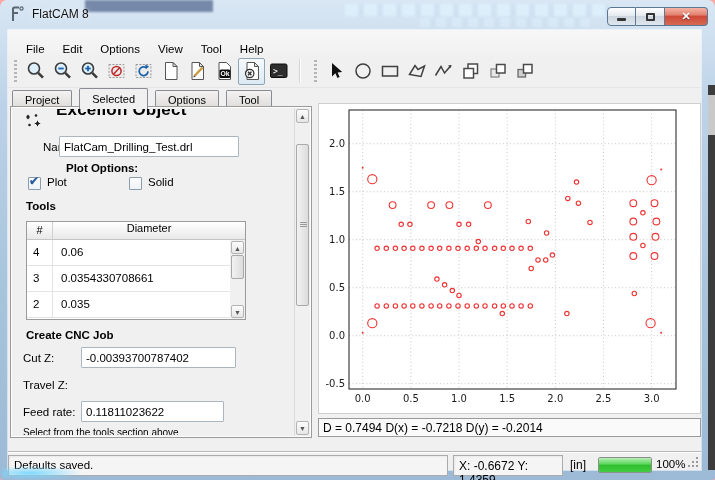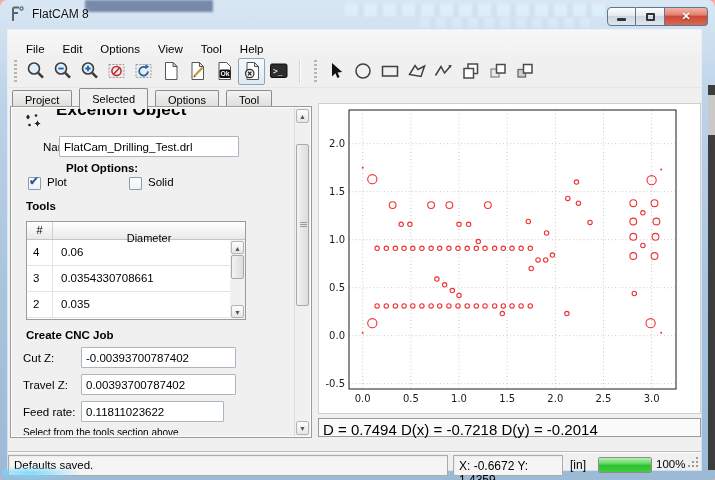--- a/index.html
+++ b/index.html
@@ -72,21 +72,21 @@
   .checkmark{position:absolute;left:0px;top:-4px;font-size:12px;color:#2c5e9e;font-weight:bold;}
   .cb-label{position:absolute;font-size:11.5px;}
   .cb-plot-label{left:34px;top:67px;}
   .cb-solid-label{left:135px;top:67px;}
   .tools-label{left:13px;top:91px;}
   .tools-table{position:absolute;left:13px;top:112px;width:220px;height:99px;background:#fff;
                border:1px solid #9b9b9b;overflow:hidden;}
   .tt-header{display:flex;height:18px;background:linear-gradient(#ffffff,#e9e9e9);
              border-bottom:1px solid #c5c5c5;font-size:11px;}
   .tt-h1{width:26px;text-align:center;border-right:1px solid #d0d0d0;padding-top:2px;}
-  .tt-h2{flex:1;text-align:center;padding-top:10px;}
+  .tt-h2{flex:1;text-align:center;padding-top:0;}
   .tt-row{display:flex;height:26px;border-bottom:1px solid #e3e3e3;font-size:11.5px;}
   .tt-c1{width:26px;padding:6px 0 0 6px;border-right:1px solid #e3e3e3;}
   .tt-c2{flex:1;padding:6px 0 0 8px;}
   .tt-body{position:absolute;left:0;top:18px;right:15px;bottom:0;}
   
   .vscroll{position:absolute;top:1px;bottom:1px;width:16px;background:#f0f0f0;border-left:1px solid #dcdcdc;}
   .panel-scroll{right:1px;}
   .sb-arrow{position:absolute;left:1px;width:13px;height:14px;background:linear-gradient(#fdfdfd,#e6e6e6);
             border:1px solid #b4b4b4;border-radius:2px;color:#555;font-size:7px;text-align:center;line-height:13px;}
   .sb-up{top:1px;}
@@ -106,21 +106,21 @@
   .feed-input{left:68px;top:292px;width:143px;height:21px;}
   .footer-note{position:absolute;left:10px;top:318px;font-size:10px;}
   
   .plot-panel{position:absolute;left:310px;top:73px;width:383px;height:311px;background:#fff;border:1px solid #d0d0d0;}
   .grid{stroke:#c9c9c9;stroke-dasharray:1 2.5;stroke-width:1;fill:none;}
   .pborder{fill:none;stroke:#1a1a1a;stroke-width:1;}
   .ticklabel{font-family:"DejaVu Sans",sans-serif;font-size:10px;fill:#1a1a1a;}
   .drill{fill:none;stroke:#ef3232;stroke-width:1.1;}
   .tinyd{fill:#ef3232;stroke:none;}
   .dbox{position:absolute;left:310px;top:388px;width:383px;height:19px;background:#fafafa;
-        border:1px solid #9a9a9a;font-size:15px;padding:2px 4px;}
+        border:1px solid #9a9a9a;font-size:12px;padding:2px 4px;}
   
   .statusbar{position:absolute;left:0;bottom:0;right:0;height:19px;background:#f0f0f0;
              border-top:1px solid #b9b9b9;box-shadow:inset 0 1px 0 #fdfdfd;}
   .sunken{position:absolute;top:3px;height:21px;background:#f5f5f5;border:1px solid #ababab;
           box-shadow:inset 1px 1px 2px rgba(0,0,0,.05);font-size:11.5px;padding:3px 5px;}
   .msgbox{left:0px;width:440px;}
   .xybox{left:445px;width:110px;font-size:12px;padding-top:3px;}
   .units{position:absolute;left:562px;top:6px;font-size:12px;}
   .progress{position:absolute;left:590px;top:5px;width:54px;height:16px;border:1px solid #8e8e8e;
             border-radius:2px;background:#ddd;overflow:hidden;}
@@ -347,21 +347,20 @@
               <div class="sb-thumb" style="top:15px;height:24px;"></div>
               <div class="sb-arrow sb-down">▼</div>
             </div>
           </div>
 
           <span class="bold-label cnc-label">Create CNC Job</span>
 
           <span class="row-label cutz-label">Cut Z:</span>
           <input class="inputbox cutz-input" value="-0.00393700787402" style="">
           <span class="row-label travelz-label">Travel Z:</span>
-          <input class="inputbox travelz-input" value="0.00393700787402" style="">
           <span class="row-label feed-label">Feed rate:</span>
           <input class="inputbox feed-input" value="0.11811023622" style="">
 
           <span class="footer-note">Select from the tools section above</span>
         </div>
         <div class="vscroll panel-scroll">
           <div class="sb-arrow sb-up">▲</div>
           <div class="sb-thumb" style="top:36px;height:162px;">
             <div class="sb-grip"></div>
           </div>

